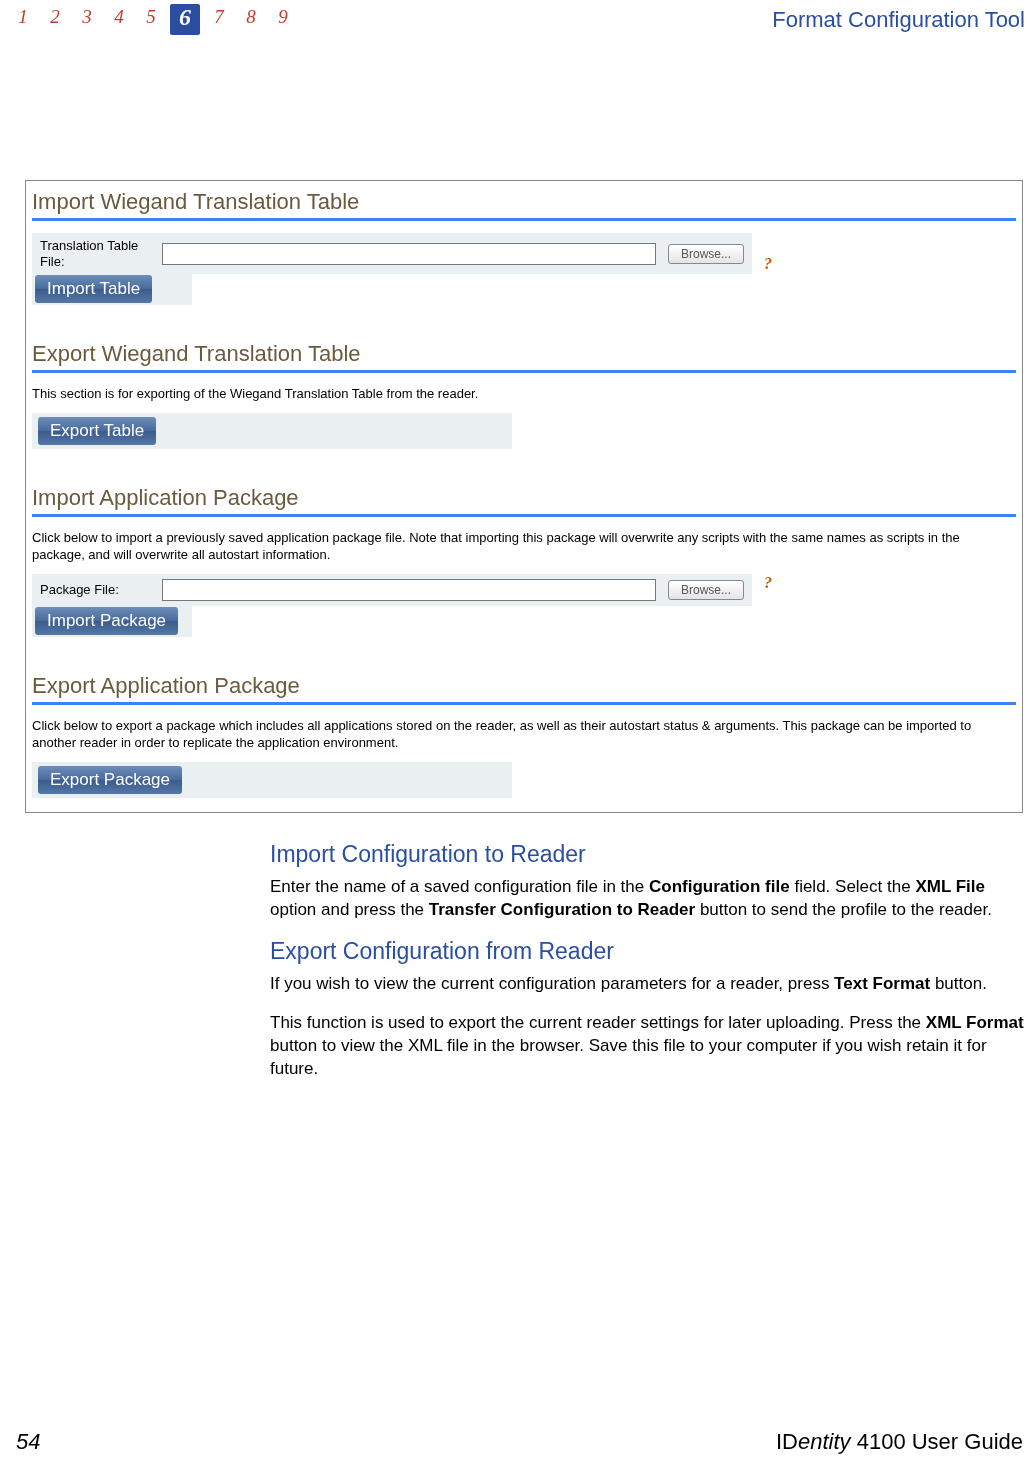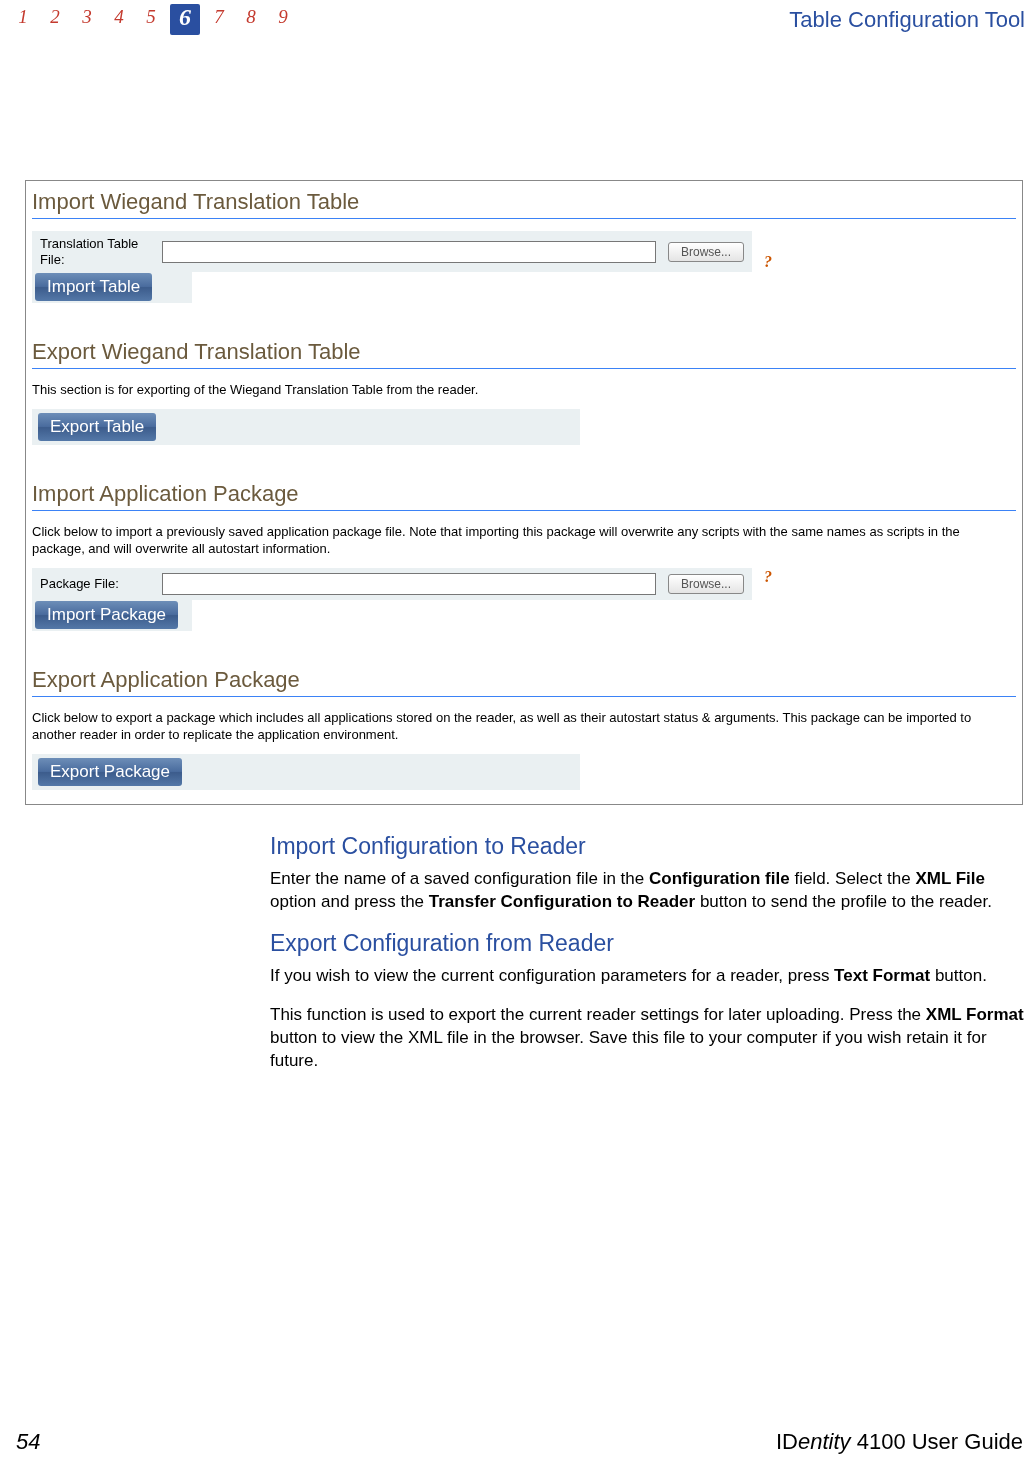--- a/index.html
+++ b/index.html
@@ -46,21 +46,21 @@
   }
   .screenshot-box {
     border: 1px solid #888;
     margin: 145px 12px 0 25px;
     padding: 8px 6px 14px 6px;
   }
   .section-title {
     font-family: Verdana, Arial, sans-serif;
     font-size: 22px;
     color: #6b5a3d;
-    border-bottom: 1px solid #3b82f6;
+    border-bottom: 3px solid #3b82f6;
     padding-bottom: 3px;
     margin-bottom: 12px;
   }
   .section-desc {
     font-size: 13px;
     margin-bottom: 10px;
     line-height: 1.35;
   }
   .file-row {
     background: #eaf0f2;
@@ -94,21 +94,21 @@
     color: #cc5500;
     font-weight: bold;
     font-size: 16px;
     font-family: Georgia, serif;
     font-style: italic;
     margin-left: 12px;
   }
   .blue-btn-row {
     background: #eaf0f2;
     padding: 4px 6px;
-    width: 548px;
+    width: 480px;
   }
   .blue-btn-row.narrow { width: 160px; padding: 2px 3px; }
   .blue-btn {
     background: linear-gradient(#6d8eb8,#4a6c9e 48%,#3c5c8c 52%,#5478a8);
     color: #fff;
     border: none;
     font-size: 17px;
     padding: 4px 12px;
     border-radius: 3px;
     font-family: Arial, sans-serif;
@@ -150,21 +150,21 @@
     <span class="tab">1</span>
     <span class="tab">2</span>
     <span class="tab">3</span>
     <span class="tab">4</span>
     <span class="tab">5</span>
     <span class="tab active">6</span>
     <span class="tab">7</span>
     <span class="tab">8</span>
     <span class="tab">9</span>
   </div>
-  <div class="header-title">Table Configuration Tool</div>
+  <div class="header-title">Format Configuration Tool</div>
 </div>
 
 <div class="screenshot-box">
 
   <div class="section-title">Import Wiegand Translation Table</div>
   <div style="display:flex;align-items:flex-end">
     <div class="file-row">
       <div class="file-label">Translation Table File:</div>
       <div class="file-input"></div>
       <button class="browse-btn">Browse...</button>

